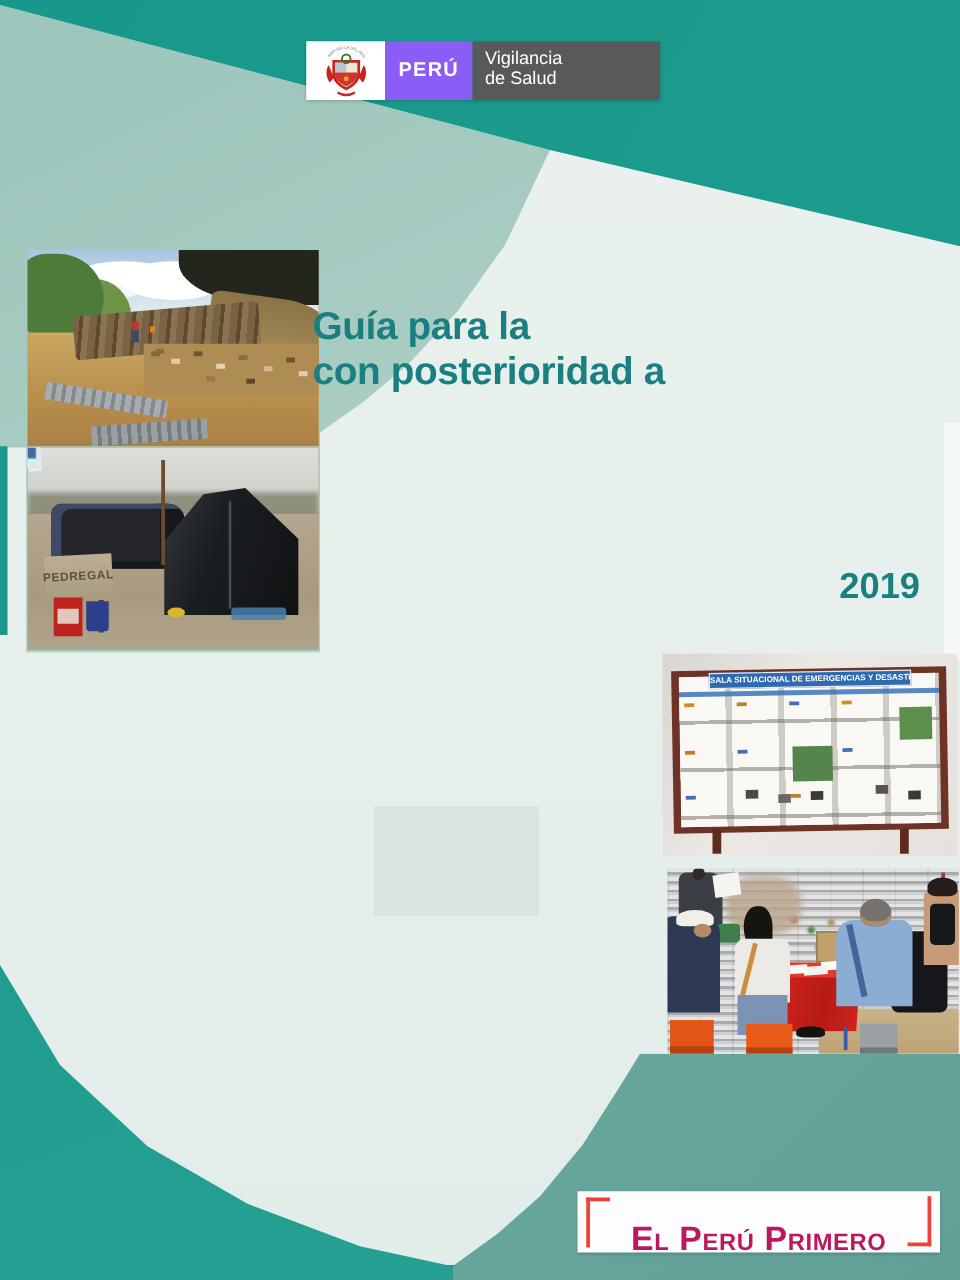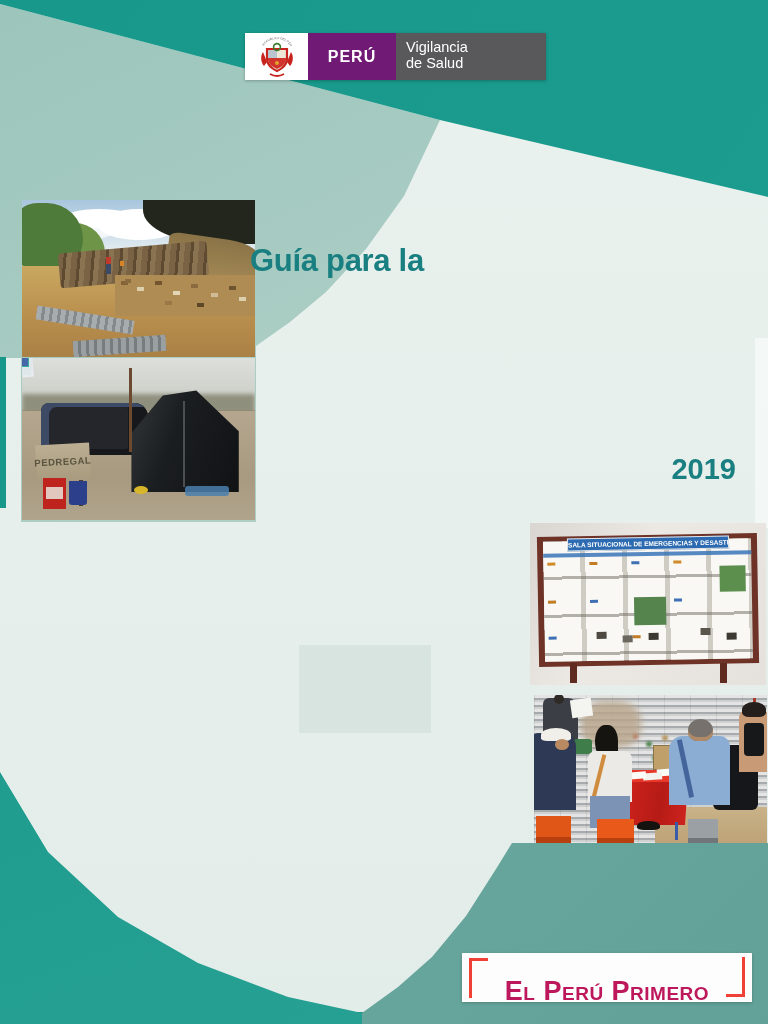--- a/index.html
+++ b/index.html
@@ -18,21 +18,21 @@
     clip-path:polygon(0px 772px,48px 852px,118px 917px,198px 963px,288px 997px,362px 1013px,362px 1024px,0px 1024px);}
   .bg-bottom-medium{inset:0;background:linear-gradient(135deg,#79b3a9,#61a198);
     clip-path:polygon(362px 1013px,398px 987px,432px 957px,466px 916px,496px 869px,512px 843px,768px 843px,768px 1024px,362px 1024px);}
   .bg-bottom-strip{left:0;top:1012px;width:768px;height:12px;background:#1e9183;}
   .bg-faint-rect{left:299px;top:645px;width:132px;height:88px;background:rgba(168,196,188,.22);}
   .bg-faint-strip{left:755px;top:338px;width:13px;height:190px;background:rgba(255,255,255,.5);}
 
   
   .logo-plate{left:245px;top:33px;height:47px;display:flex;box-shadow:0 1px 3px rgba(0,0,0,.25);}
   .logo-white{width:63px;background:#fff;display:flex;align-items:center;justify-content:center;}
-  .logo-red{width:88px;background:#701a75;color:#fff;display:flex;align-items:center;justify-content:center;
+  .logo-red{width:70px;background:#8b5cf6;color:#fff;display:flex;align-items:center;justify-content:center;
             font-size:16px;font-weight:bold;letter-spacing:1px;text-align:center;}
   .logo-gray{width:150px;background:#59585a;color:#fff;padding:7px 0 0 10px;box-sizing:border-box;
              font-size:14.5px;line-height:15.5px;}
 
   
   .title{left:250px;top:243px;width:502px;text-align:left;color:#1a7f81;
          font-size:31px;line-height:36px;font-weight:bold;letter-spacing:-.3px;}
   .year{left:250px;top:453px;width:486px;text-align:right;color:#1a7f81;
         font-size:29px;font-weight:bold;}
 
@@ -226,20 +226,21 @@
     <div class="p2-signpost"></div>
     <div class="p2-sign">PEDREGAL</div>
     <div class="p2-barrel"></div>
     <div class="p2-bucket"></div>
     <div class="p2-yellow"></div>
     <div class="p2-tarpblue"></div>
   </div>
 
   <div class="abs title">
     <div>Guía para la</div>
+    <div>con posterioridad a</div>
   </div>
   <div class="abs year">2019</div>
 
   <div class="abs photo ph3" title="situation-room-display-board">
     <div class="p3-frame">
       <div class="p3-board"></div>
       <div class="p3-banner">SALA SITUACIONAL  DE  EMERGENCIAS Y DESASTRES</div>
       <div class="p3-strip"></div>
       <div class="p3-acc1"></div>
       <div class="p3-acc2"></div>

